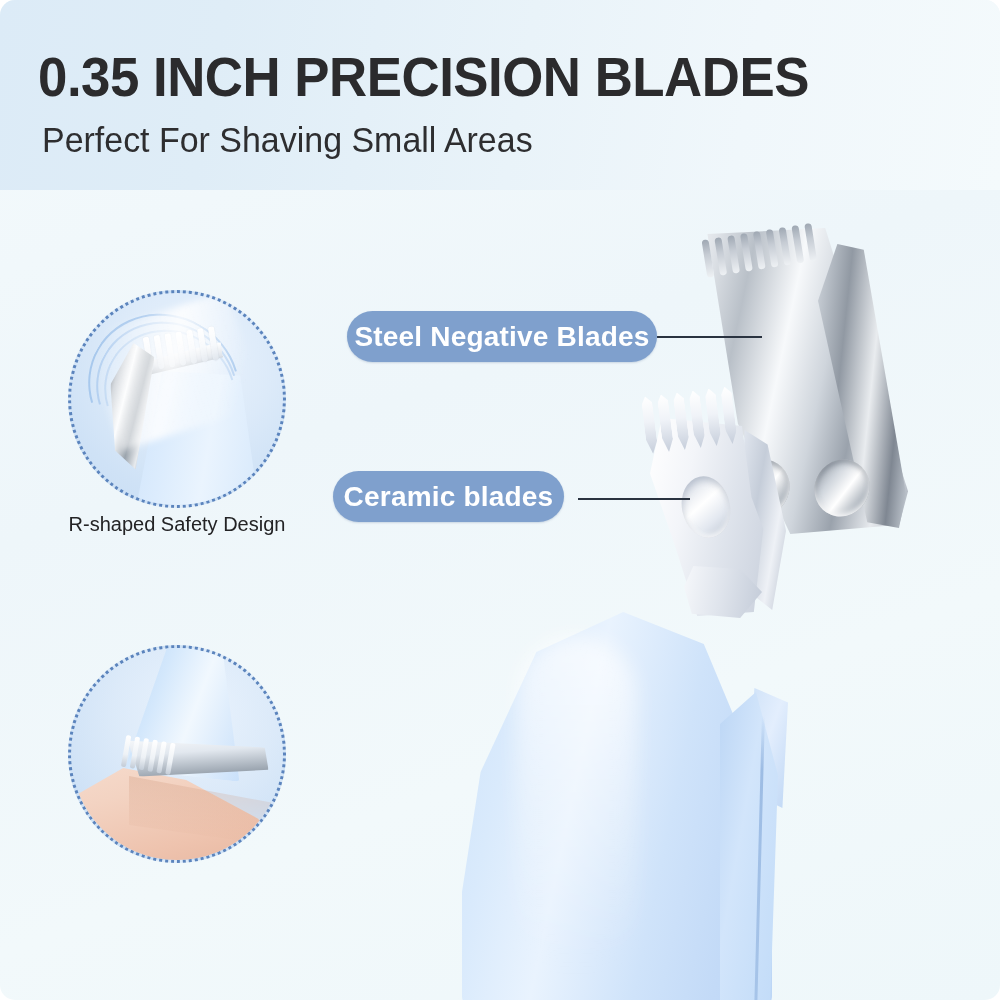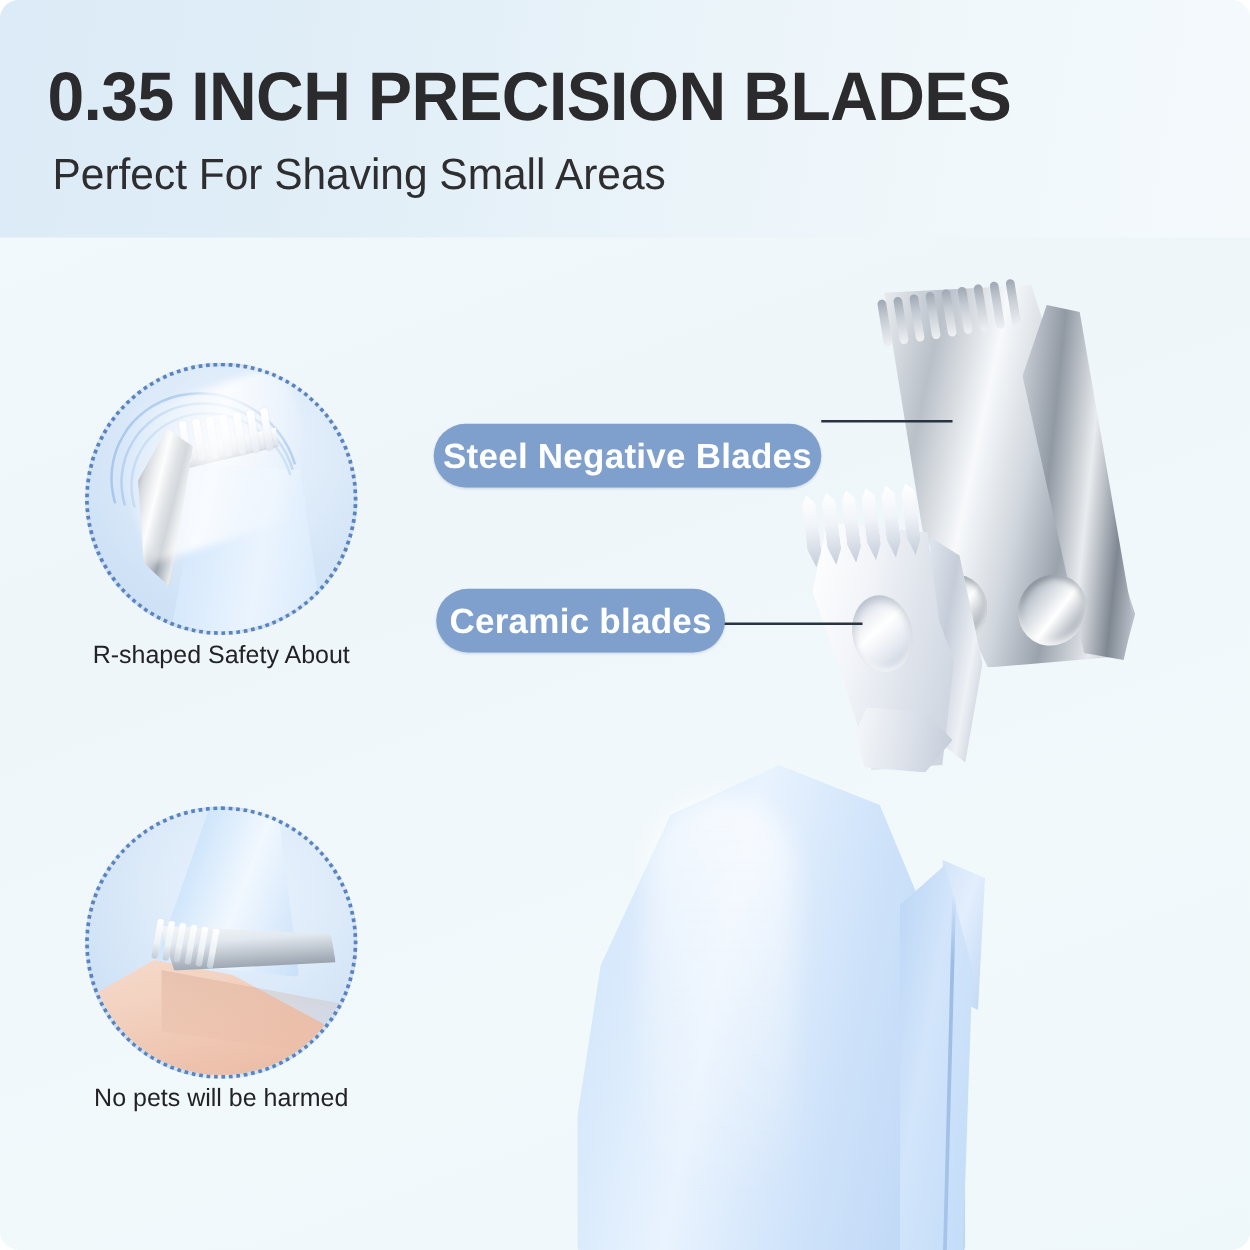--- a/index.html
+++ b/index.html
@@ -439,39 +439,38 @@
           <i style="left:11px"></i>
           <i style="left:22px"></i>
         <i style="left:33px"></i>
           <i style="left:44px"></i>
           <i style="left:55px"></i>
         <i style="left:66px"></i>
       </div>
       <div class="c1-blade-arm"></div>
       <div class="c1-glow"></div>
     </div>
-    <div class="feature-sub">R-shaped Safety About</div>
+    <div class="feature-sub">R-shaped Safety Design</div>
   </div>
 
   <div class="feature" style="left:68px; top:645px;">
     <div class="feature-circle">
       <div class="c2-device"></div>
       <div class="c2-hand"></div>
       <div class="c2-hand-shadow"></div>
       <div class="c2-blade"></div>
       <div class="c2-comb">
         <i style="left:0px"></i>
           <i style="left:9px"></i>
           <i style="left:18px"></i>
         <i style="left:27px"></i>
           <i style="left:36px"></i>
           <i style="left:45px"></i>
       </div>
     </div>
-    <div class="feature-sub">No pets will be harmed</div>
   </div>
 
   <div class="steel-blade">
     <div class="steel-main"></div>
     <div class="steel-side"></div>
     <div class="steel-teeth">
       <i style="left:0px"></i>
         <i style="left:13px"></i>
         <i style="left:26px"></i>
       <i style="left:39px"></i>
@@ -504,21 +503,21 @@
     <div class="pb-main"></div>
     <div class="pb-tab"></div>
     <div class="pb-edge"></div>
     <div class="pb-seam"></div>
     <div class="pb-highlight"></div>
   </div>
 
   <div class="leader" style="left:657px; top:336px; width:105px;"></div>
   <div class="leader" style="left:578px; top:498px; width:112px;"></div>
 
-  <div class="pill" style="left:347px; top:311px; width:310px; height:51px;margin-top:28px;">
+  <div class="pill" style="left:347px; top:311px; width:310px; height:51px;">
     <span>Steel Negative Blades</span>
   </div>
 
-  <div class="pill" style="left:349px; top:471px; width:231px; height:51px;">
+  <div class="pill" style="left:333px; top:471px; width:231px; height:51px;">
     <span>Ceramic blades</span>
   </div>
 
 </div>
 
 </body></html>

